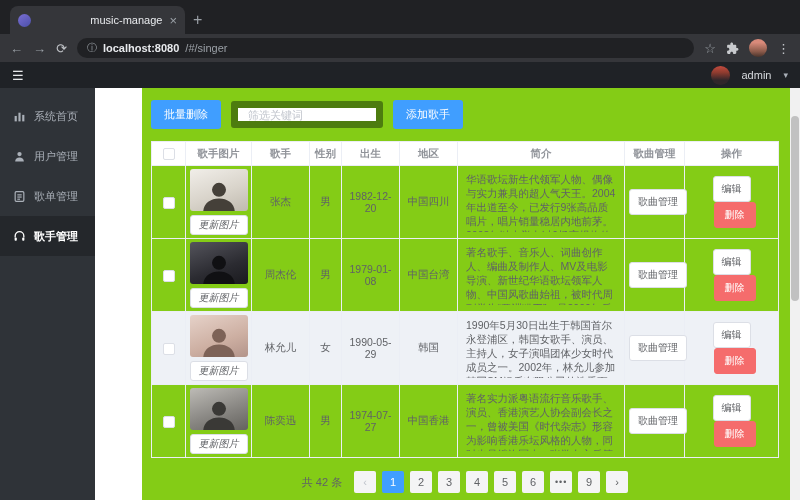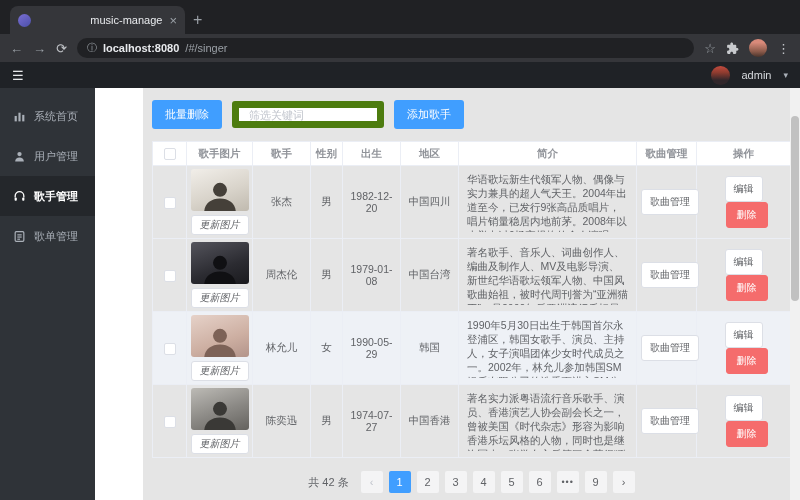--- a/index.html
+++ b/index.html
@@ -29,27 +29,27 @@
   
   .app-header { height:26px; background:#1f2226; display:flex; align-items:center; padding:0 12px; gap:12px; flex:none; }
   .hamburger { color:#e6e8ea; font-size:13px; }
   .app-title { color:#f2f3f5; font-size:12.5px; letter-spacing:.5px; }
   .spacer { flex:1; }
   .hdr-avatar { width:19px; height:19px; border-radius:50%; background:linear-gradient(180deg,#c34b3e 0%,#8e3b2f 35%,#30262a 75%); }
   .hdr-user { color:#d6d9dd; font-size:11px; }
   .hdr-caret { color:#aab0b8; font-size:9px; }
 
   
-  .layout { flex:1; display:flex; min-height:0; position:relative;gap:48px; }
+  .layout { flex:1; display:flex; min-height:0; position:relative; }
   .sidebar { width:95px; background:#2f3338; flex:none; padding-top:8px; }
   .side-item { height:40px; display:flex; align-items:center; gap:8px; padding-left:13px; color:#aab0b8; font-size:11px; }
   .side-item svg { flex:none; }
   .side-item.active { color:#fff; background:#24272b; font-weight:bold; }
 
-  .main { flex:1; background:#e5e5e5; padding:12px 9px 0 9px; min-width:0; }
+  .main { flex:1; background:#84cc16; padding:12px 21px 0 9px; min-width:0;margin-left:47px; }
   .toolbar { display:flex; align-items:center; margin-bottom:12px; }
   .btn-primary { background:#409EFF; color:#fff; border:none; border-radius:3px; font-size:11px; padding:7px 13px; font-family:inherit; }
   .search-input { width:152px; height:27px; border:7px solid #4d7c0f; border-radius:3px; margin-left:10px; padding:0 10px; font-size:11px; color:#606266; font-family:inherit; outline:none; }
   .search-input::placeholder { color:#c0c4cc; }
   .btn-add { margin-left:10px; }
 
   
   table { width:100%; border-collapse:collapse; table-layout:fixed; font-size:10.5px; color:#606266; border:1px solid #ebeef5; }
   th, td { border:1px solid #ebeef5; text-align:center; vertical-align:middle; padding:2px 4px; }
   th { color:#909399; font-weight:bold; font-size:10.5px; height:24px; background:#fff; }
@@ -139,36 +139,36 @@
           </svg>
         <span>系统首页</span>
       </div>
       <div class="side-item">
         <svg width="13" height="13" viewBox="0 0 24 24" fill="currentColor">
             <circle cx="12" cy="7.5" r="4"></circle>
             <path d="M4 21c0-4.4 3.6-7 8-7s8 2.6 8 7z"></path>
           </svg>
         <span>用户管理</span>
       </div>
-      <div class="side-item active">
-        <svg width="13" height="13" viewBox="0 0 24 24" fill="none" stroke="currentColor" stroke-width="2.4">
-            <path d="M4 14v-3a8 8 0 0 1 16 0v3"></path>
-            <rect x="3" y="14" width="4" height="6" rx="1.5" fill="currentColor" stroke="none"></rect>
-            <rect x="17" y="14" width="4" height="6" rx="1.5" fill="currentColor" stroke="none"></rect>
-          </svg>
-        <span>歌手管理</span>
-      </div>
       <div class="side-item">
         <svg width="13" height="13" viewBox="0 0 24 24" fill="none" stroke="currentColor" stroke-width="2.2">
             <rect x="4" y="3" width="16" height="18" rx="2"></rect>
             <line x1="8" y1="9" x2="16" y2="9"></line>
             <line x1="8" y1="13" x2="16" y2="13"></line>
             <line x1="8" y1="17" x2="13" y2="17"></line>
           </svg>
         <span>歌单管理</span>
+      </div>
+      <div class="side-item active">
+        <svg width="13" height="13" viewBox="0 0 24 24" fill="none" stroke="currentColor" stroke-width="2.4">
+            <path d="M4 14v-3a8 8 0 0 1 16 0v3"></path>
+            <rect x="3" y="14" width="4" height="6" rx="1.5" fill="currentColor" stroke="none"></rect>
+            <rect x="17" y="14" width="4" height="6" rx="1.5" fill="currentColor" stroke="none"></rect>
+          </svg>
+        <span>歌手管理</span>
       </div>
     </aside>
 
     <main class="main">
 
       <div class="toolbar">
         <button class="btn-primary">批量删除</button>
         <input class="search-input" type="text" placeholder="筛选关键词" style="">
         <button class="btn-primary btn-add">添加歌手</button>
       </div>

